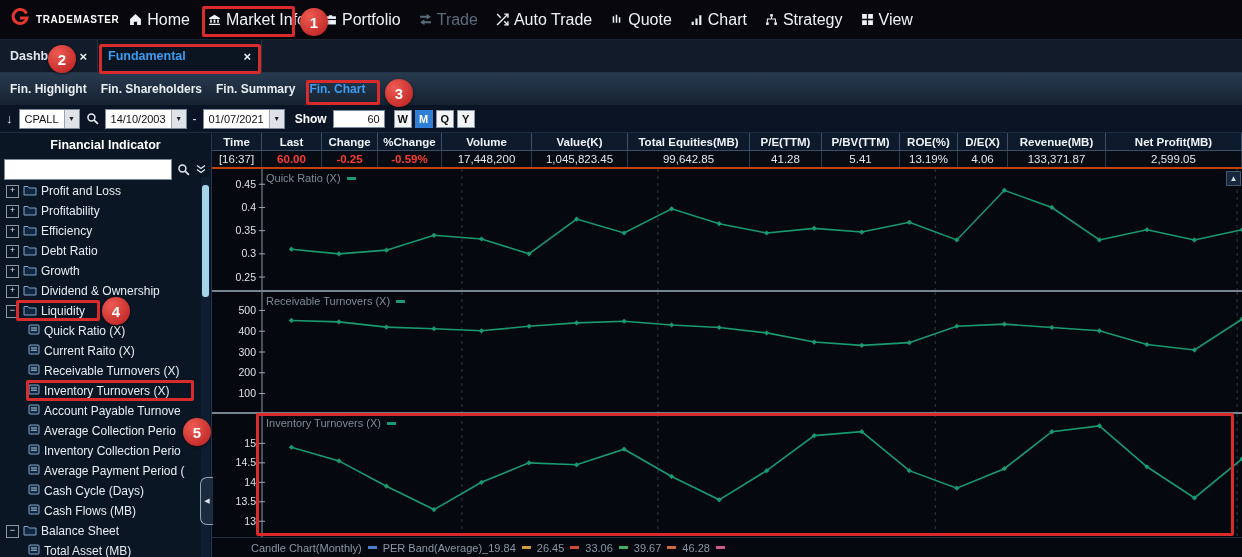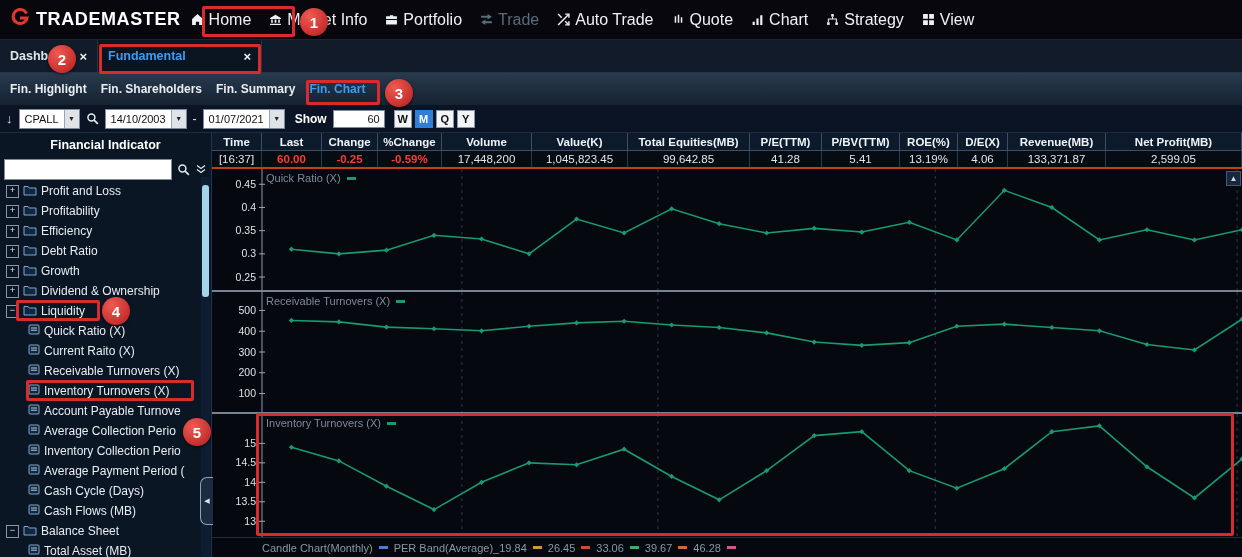--- a/index.html
+++ b/index.html
@@ -3,21 +3,21 @@
 <meta charset="utf-8">
 <style>
   html,body{margin:0;padding:0;background:#000;}
   .app{position:relative;width:1242px;height:557px;background:#05080e;overflow:hidden;
        font-family:"Liberation Sans",sans-serif;color:#e6eaee;}
 
   
   .topbar{position:absolute;left:0;top:0;width:100%;height:40px;background:#07070d;
           display:flex;align-items:center;border-bottom:1px solid #1b2430;box-sizing:border-box;}
   .logo{display:flex;align-items:center;padding-left:10px;}
-  .logo-text{font-weight:bold;font-size:18px;letter-spacing:.6px;margin-left:6px;color:#fff;}
+  .logo-text{font-weight:bold;font-size:10px;letter-spacing:.6px;margin-left:6px;color:#fff;}
   .menu{display:flex;gap:18px;margin-left:10px;}
   .menu-item{display:flex;align-items:center;gap:5px;font-size:16px;color:#eef2f6;cursor:pointer;white-space:nowrap;}
   .menu-item.disabled{color:#5a6b7c;}
   .menu-item svg{display:block;}
 
   
   .tabbar{position:absolute;top:40px;left:0;width:100%;height:33px;background:#111b29;
           display:flex;border-bottom:1px solid #253547;box-sizing:border-box;}
   .tab{width:98px;display:flex;align-items:center;justify-content:space-between;padding:0 10px;
        border-right:1px solid #253547;font-size:12.5px;font-weight:bold;color:#dfe5ec;box-sizing:border-box;}
@@ -79,21 +79,21 @@
       font-size:11.5px;color:#dfe6ee;white-space:nowrap;overflow:hidden;box-sizing:border-box;}
   .td.neg{color:#ff3b30;font-weight:bold;}
 
   
   .charts{position:absolute;top:36px;left:0;right:0;bottom:0;}
   .panel{position:relative;box-sizing:border-box;}
   .panel.divided{border-top:2px solid #77838f;}
   .panel-title{position:absolute;top:3px;left:54px;font-size:11px;color:#7e8b98;
                display:flex;align-items:center;gap:6px;z-index:2;}
   .title-dash{width:9px;height:3px;display:inline-block;}
-  .legend{height:20px;display:flex;align-items:center;gap:6px;padding-left:50px;font-size:11px;
+  .legend{height:20px;display:flex;align-items:center;gap:6px;padding-left:39px;font-size:11px;
           color:#8a97a5;background:#05080e;border-top:1px solid #222e3c;box-sizing:border-box;white-space:nowrap;}
   .legend-dash{width:9px;height:3px;display:inline-block;}
   .scroll-up{position:absolute;top:2px;right:1px;width:15px;height:15px;background:#17273e;
              border:1px solid #44596f;color:#cfd9e2;font-size:8px;display:flex;align-items:center;
              justify-content:center;z-index:3;box-sizing:border-box;}
 
   .collapse{position:absolute;left:200px;top:477px;width:13px;height:48px;background:#1c2c40;
             border:1px solid #8fa3b8;border-right:none;border-radius:7px 0 0 7px;display:flex;
             align-items:center;justify-content:center;color:#dfe5ec;font-size:7px;z-index:6;box-sizing:border-box;}
 

